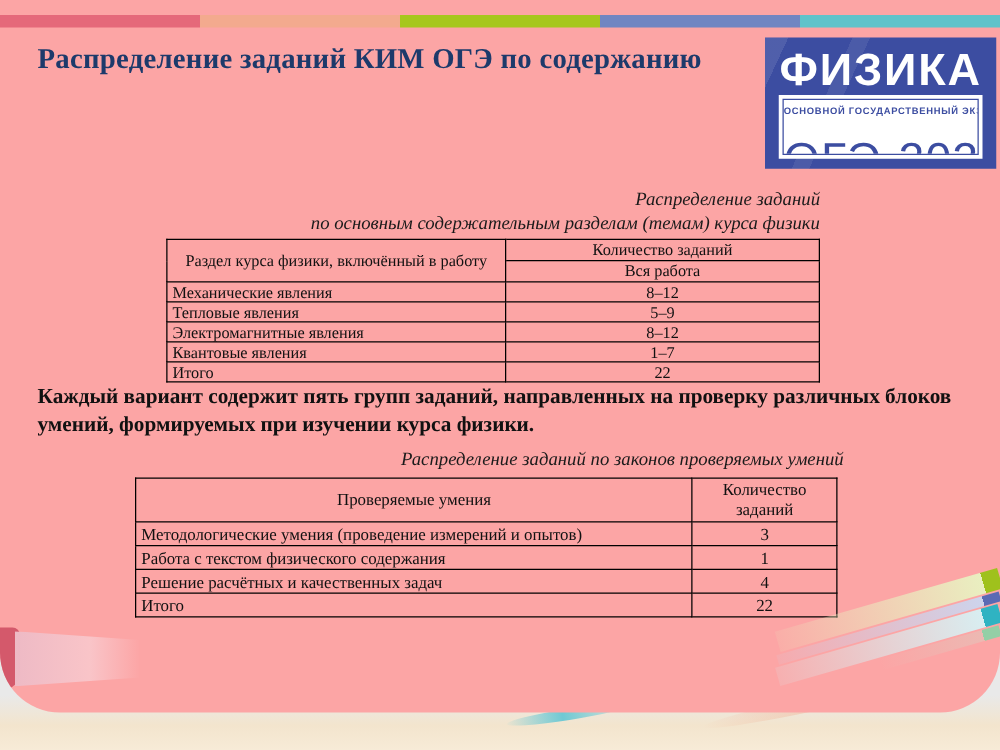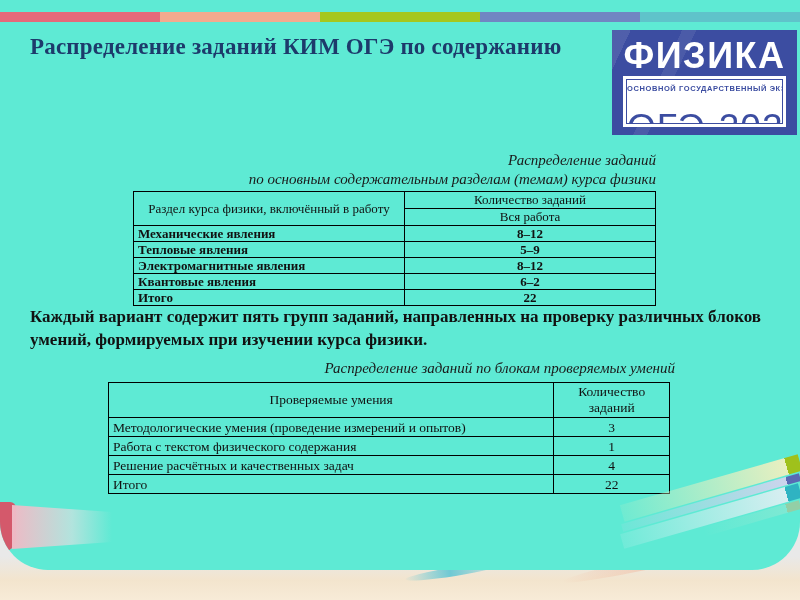--- a/index.html
+++ b/index.html
@@ -4,21 +4,21 @@
 <style>
   html,body{margin:0;padding:0;}
   body{
     width:800px;height:600px;position:relative;overflow:hidden;
     background:#e9e9e9;
     font-family:"Liberation Serif", serif;
   }
   
   .card{
     position:absolute;left:0;top:0;width:800px;height:570px;
-    background:#5eead4;border-radius:0 0 48px 48px;overflow:hidden;z-index:1;
+    background:#fca5a5;border-radius:0 0 48px 48px;overflow:hidden;z-index:1;
   }
   
   .top-strip{position:absolute;left:0;top:12px;width:800px;height:10px;display:flex;}
   .seg{flex:1;}
   .seg-1{background:#e5697a;}
   .seg-2{background:#f3aa8e;}
   .seg-3{background:#a6c71e;}
   .seg-4{background:#7186c2;}
   .seg-5{background:#5fc3ca;}
   
@@ -58,21 +58,21 @@
   
   .caption{position:absolute;font-style:italic;font-size:15px;color:#1a1a1a;text-align:right;line-height:19px;}
   .caption1{left:135px;top:151px;width:521px;}
   .caption2{left:110px;top:359px;width:565px;}
   
   table{border-collapse:collapse;position:absolute;color:#111111;}
   td{border:1px solid #000000;padding:0 4px;}
   .t1{left:133px;top:191px;width:523px;font-size:13px;}
   .t1 td{text-align:center;line-height:16px;}
   .t1 .hdr{height:17px;}
-  .t1 .row td{height:15px;line-height:15px;font-weight:bold;}
+  .t1 .row td{height:15px;line-height:15px;}
   .t1 .c1{width:259px;}
   .t1 .row .c1{text-align:left;}
   .t2{left:108px;top:382px;width:562px;font-size:13.5px;}
   .t2 td{line-height:17px;}
   .t2 .c1{width:453px;}
   .t2 .c2{width:109px;text-align:center;}
   .t2 .hdr td{text-align:center;line-height:16px;padding:1px 4px;}
   .t2 .big .c1{text-align:justify;line-height:14.2px;padding:2px 7px;}
   .t2 .big .c2{vertical-align:top;padding-top:1px;}
   .t2 .row td{height:18px;}
@@ -165,32 +165,32 @@
       <tr class="row">
         <td class="c1">Тепловые явления</td>
         <td>5–9</td>
       </tr>
       <tr class="row">
         <td class="c1">Электромагнитные явления</td>
         <td>8–12</td>
       </tr>
       <tr class="row">
         <td class="c1">Квантовые явления</td>
-        <td>6–2</td>
+        <td>1–7</td>
       </tr>
       <tr class="row">
         <td class="c1 total-label">Итого</td>
         <td>22</td>
       </tr>
     </tbody>
   </table>
 
   <p class="para para2">Каждый вариант содержит пять групп заданий, направленных на проверку различных блоков умений, формируемых при изучении курса физики.</p>
 
-  <div class="caption caption2">Распределение заданий по блокам проверяемых умений</div>
+  <div class="caption caption2">Распределение заданий по законов проверяемых умений</div>
 
   <table class="t2">
     <tbody>
       <tr class="hdr">
         <td class="c1">Проверяемые умения</td>
         <td class="c2">Количество заданий</td>
       </tr>
       <tr class="row">
         <td class="c1">Методологические умения (проведение измерений и опытов)</td>
         <td class="c2">3</td>

